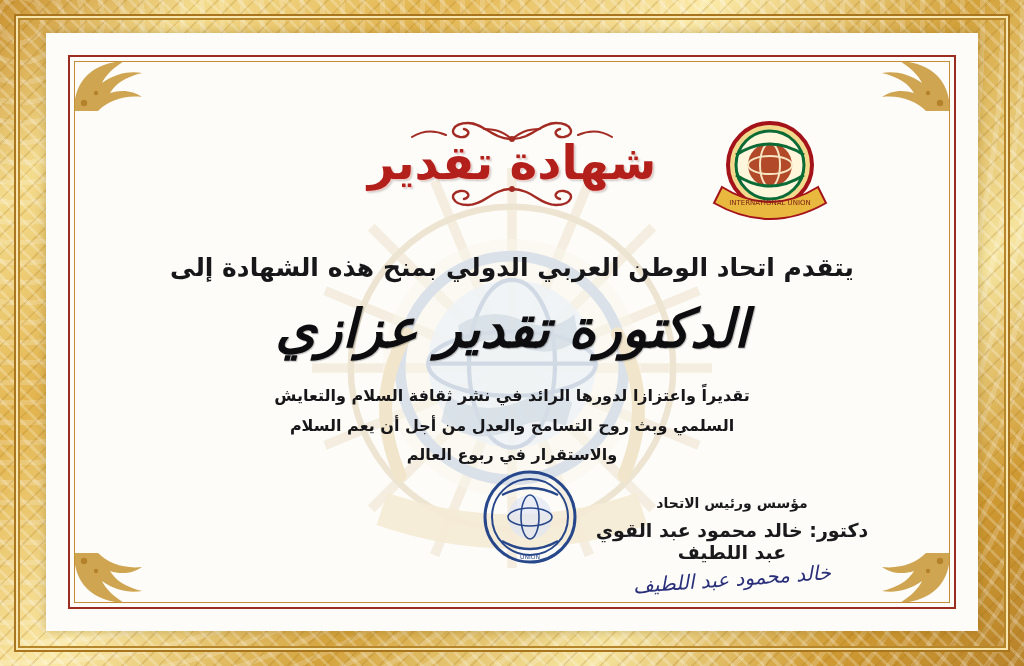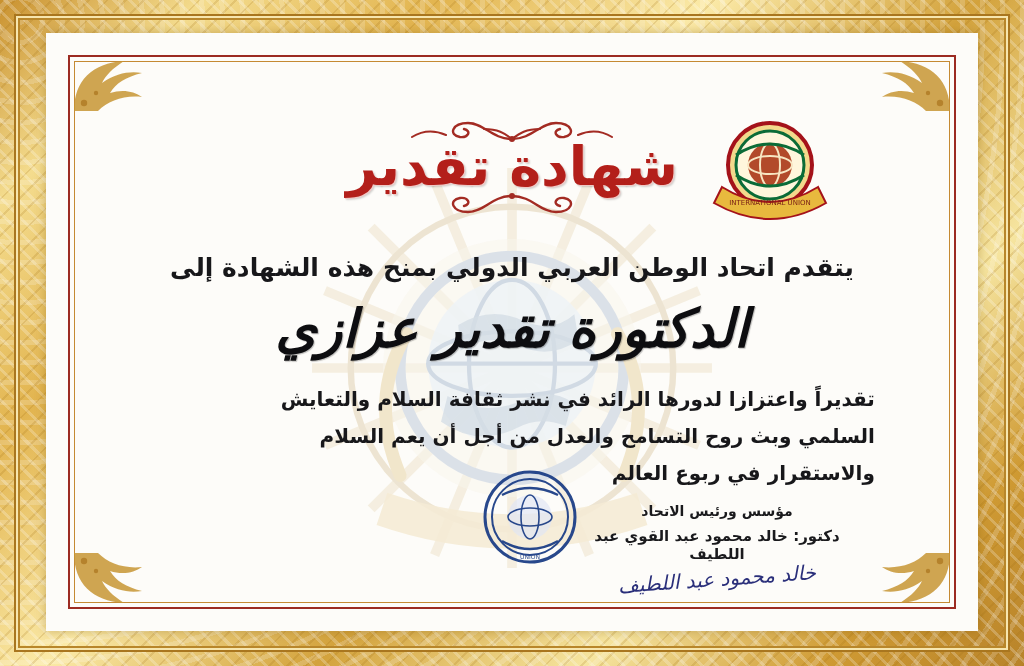--- a/index.html
+++ b/index.html
@@ -123,21 +123,21 @@
     text-align: center;
   }
   .title-orn {
     display: block;
     margin: 0 auto -6px auto;
     color: #a32b23;
   }
   .title-orn.bottom { margin: -4px auto 0 auto; transform: scaleY(-1); }
 
   .cert-title {
-    font-size: 54px;
+    font-size: 47px;
     font-weight: bold;
     color: #b31f1a;
     letter-spacing: 2px;
     line-height: 1.1;
     text-shadow: 1px 1px 0 #f0c9c6, 2px 2px 2px rgba(0,0,0,0.18);
     font-family: "DejaVu Sans", sans-serif;
   }
 
   .lead-line {
     margin-top: 56px;
@@ -155,44 +155,44 @@
     font-style: italic;
     color: #0d0d10;
     text-align: center;
     letter-spacing: 1px;
     text-shadow: 1px 1px 1px rgba(0,0,0,0.25);
   }
 
   .body-text {
     margin-top: 22px;
     width: 84%;
-    text-align: right;
-    font-size: 20px;
+    text-align: center;
+    font-size: 16px;
     font-weight: bold;
     color: #17171a;
     line-height: 1.85;
   }
   .body-text div { white-space: nowrap; }
 
   
   .sign-area {
     position: absolute;
     bottom: 40px;
-    right: 111px;
+    right: 96px;
     width: 300px;
     text-align: center;
   }
   .sign-role {
     font-size: 14px;
     font-weight: bold;
     color: #1a1a1d;
   }
   .sign-name {
     margin-top: 8px;
-    font-size: 15px;
+    font-size: 19px;
     font-weight: bold;
     color: #1a1a1d;
   }
   .signature-script {
     margin-top: 4px;
     font-size: 20px;
     font-style: italic;
     color: #2a2f7a;
     font-family: "DejaVu Serif", serif;
     transform: rotate(-4deg);

